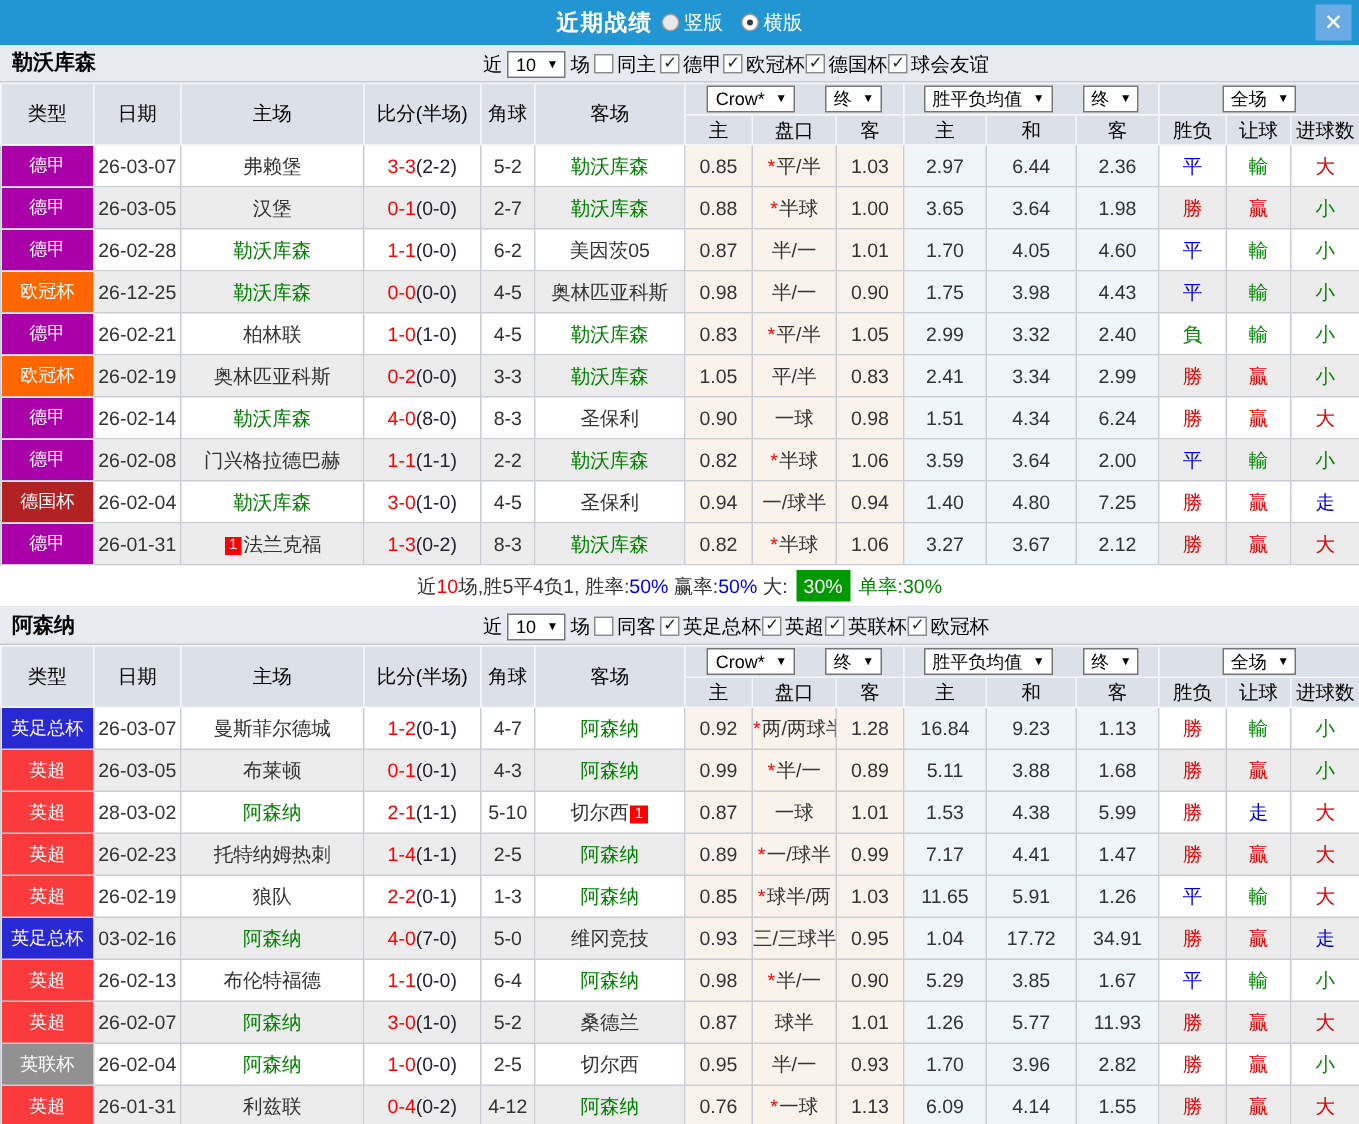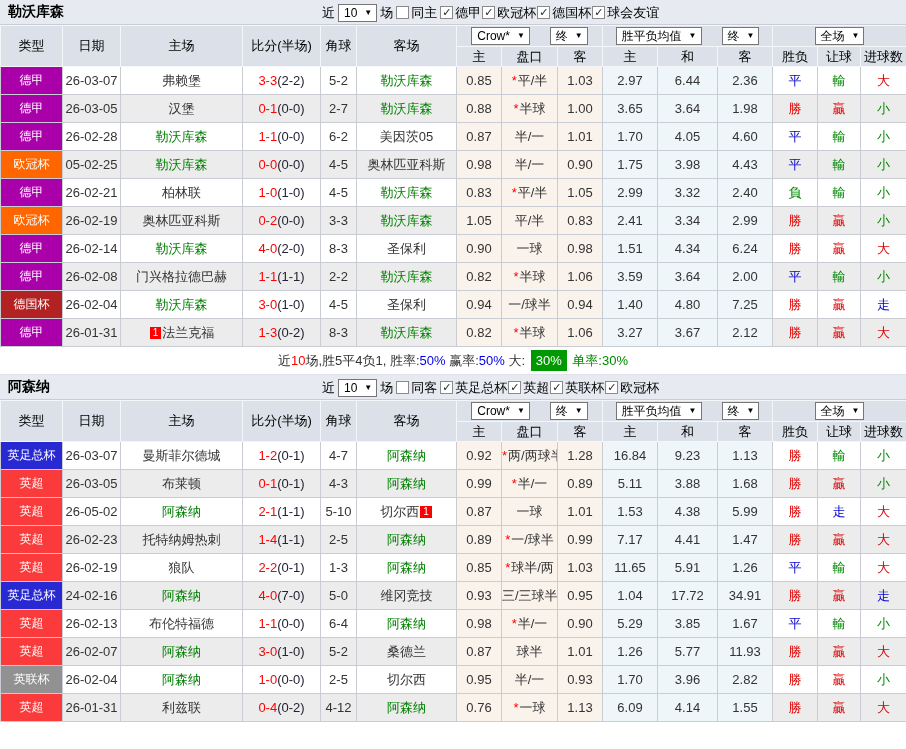--- a/index.html
+++ b/index.html
@@ -45,20 +45,36 @@
 
   
   .summary { height:28px; background:#fff; border-bottom:1px solid #dfe3e9; display:flex; align-items:center; justify-content:center; font-size:13px; white-space:pre; }
   .summary span { white-space:pre; }
   .sum-badge { padding:3px 5px; margin:0 2px; }
 </style>
 </head>
 <body>
 
 <div class="app">
+  <div class="titlebar">
+    <span class="title">近期战绩</span>
+    <span class="radio-group">
+        <span class="radio">
+          <span class="dot"></span>
+          <span>竖版</span>
+        </span>
+        <span class="radio selected">
+          <span class="dot"></span>
+          <span>横版</span>
+        </span>
+      </span>
+    <span class="close-btn">
+        <span>✕</span>
+      </span>
+  </div>
   <div id="sections">
   <section class="team-section">
     <div class="section-header">
       <span class="team-name">勒沃库森</span>
       <div class="filters">
         <span>近</span>
         <span class="ctl-select">
               <span class="sel-text">10</span>
               <span class="caret">▼</span>
             </span>
@@ -208,21 +224,21 @@
     <td class="c-avg">1.70</td>
     <td class="c-avg">4.05</td>
     <td class="c-avg">4.60</td>
     <td class="c-res" style="color: rgb(0, 0, 204);">平</td>
     <td class="c-res" style="color: rgb(0, 136, 0);">輸</td>
     <td class="c-res" style="color: rgb(0, 136, 0);">小</td>
   </tr>
 
   <tr class="even">
     <td class="c-league" style="background: rgb(255, 102, 0);">欧冠杯</td>
-    <td class="c-base">05-02-25</td>
+    <td class="c-base">26-12-25</td>
     <td class="c-base"><span class="team-green">勒沃库森</span></td>
     <td class="c-base"><span class="score-full">0-0</span><span class="score-half">(0-0)</span></td>
     <td class="c-base">4-5</td>
     <td class="c-base"><span>奥林匹亚科斯</span></td>
     <td class="c-odds">0.98</td>
     <td class="c-odds">半/一</td>
     <td class="c-odds">0.90</td>
     <td class="c-avg">1.75</td>
     <td class="c-avg">3.98</td>
     <td class="c-avg">4.43</td>
@@ -264,21 +280,21 @@
     <td class="c-avg">2.99</td>
     <td class="c-res" style="color: rgb(221, 0, 0);">勝</td>
     <td class="c-res" style="color: rgb(221, 0, 0);">贏</td>
     <td class="c-res" style="color: rgb(0, 136, 0);">小</td>
   </tr>
 
   <tr>
     <td class="c-league" style="background: rgb(170, 0, 170);">德甲</td>
     <td class="c-base">26-02-14</td>
     <td class="c-base"><span class="team-green">勒沃库森</span></td>
-    <td class="c-base"><span class="score-full">4-0</span><span class="score-half">(2-0)</span></td>
+    <td class="c-base"><span class="score-full">4-0</span><span class="score-half">(8-0)</span></td>
     <td class="c-base">8-3</td>
     <td class="c-base"><span>圣保利</span></td>
     <td class="c-odds">0.90</td>
     <td class="c-odds">一球</td>
     <td class="c-odds">0.98</td>
     <td class="c-avg">1.51</td>
     <td class="c-avg">4.34</td>
     <td class="c-avg">6.24</td>
     <td class="c-res" style="color: rgb(221, 0, 0);">勝</td>
     <td class="c-res" style="color: rgb(221, 0, 0);">贏</td>
@@ -480,21 +496,21 @@
     <td class="c-avg">5.11</td>
     <td class="c-avg">3.88</td>
     <td class="c-avg">1.68</td>
     <td class="c-res" style="color: rgb(221, 0, 0);">勝</td>
     <td class="c-res" style="color: rgb(221, 0, 0);">贏</td>
     <td class="c-res" style="color: rgb(0, 136, 0);">小</td>
   </tr>
 
   <tr>
     <td class="c-league" style="background: rgb(251, 59, 59);">英超</td>
-    <td class="c-base">26-05-02</td>
+    <td class="c-base">28-03-02</td>
     <td class="c-base"><span class="team-green">阿森纳</span></td>
     <td class="c-base"><span class="score-full">2-1</span><span class="score-half">(1-1)</span></td>
     <td class="c-base">5-10</td>
     <td class="c-base"><span>切尔西</span><span class="redcard-badge">1</span></td>
     <td class="c-odds">0.87</td>
     <td class="c-odds">一球</td>
     <td class="c-odds">1.01</td>
     <td class="c-avg">1.53</td>
     <td class="c-avg">4.38</td>
     <td class="c-avg">5.99</td>
@@ -534,21 +550,21 @@
     <td class="c-avg">11.65</td>
     <td class="c-avg">5.91</td>
     <td class="c-avg">1.26</td>
     <td class="c-res" style="color: rgb(0, 0, 204);">平</td>
     <td class="c-res" style="color: rgb(0, 136, 0);">輸</td>
     <td class="c-res" style="color: rgb(221, 0, 0);">大</td>
   </tr>
 
   <tr class="even">
     <td class="c-league" style="background: rgb(41, 41, 212);">英足总杯</td>
-    <td class="c-base">24-02-16</td>
+    <td class="c-base">03-02-16</td>
     <td class="c-base"><span class="team-green">阿森纳</span></td>
     <td class="c-base"><span class="score-full">4-0</span><span class="score-half">(7-0)</span></td>
     <td class="c-base">5-0</td>
     <td class="c-base"><span>维冈竞技</span></td>
     <td class="c-odds">0.93</td>
     <td class="c-odds">三/三球半</td>
     <td class="c-odds">0.95</td>
     <td class="c-avg">1.04</td>
     <td class="c-avg">17.72</td>
     <td class="c-avg">34.91</td>

